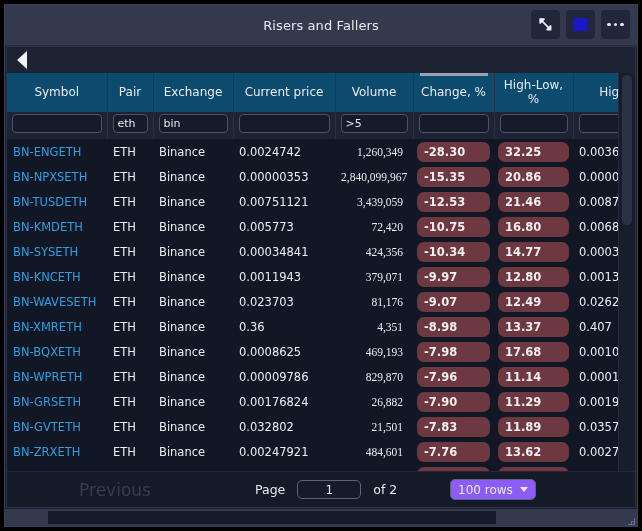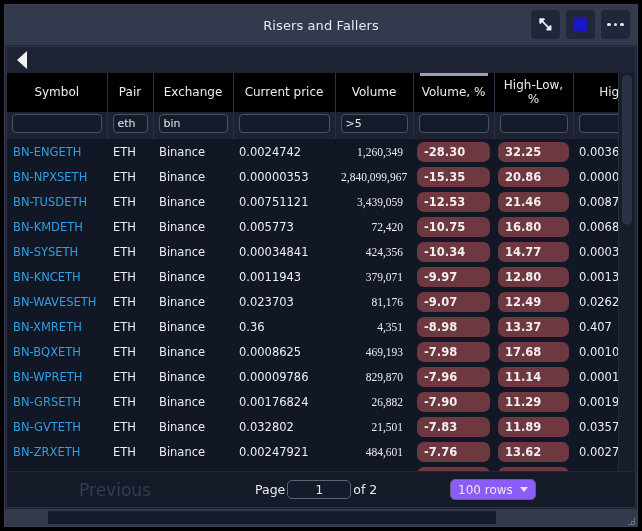--- a/index.html
+++ b/index.html
@@ -126,21 +126,21 @@
   table.grid col.c-symbol   { width: 100px; }
   table.grid col.c-pair     { width: 46px;  }
   table.grid col.c-exchange { width: 80px;  }
   table.grid col.c-price    { width: 102px; }
   table.grid col.c-volume   { width: 78px;  }
   table.grid col.c-change   { width: 81px;  }
   table.grid col.c-highlow  { width: 79px;  }
   table.grid col.c-high     { width: 80px;  }
 
   thead th {
-    background: #000000;
+    background: #0c4a6e;
     color: #e9ebf1;
     font-weight: normal;
     font-size: 12px;
     padding: 5px 6px 6px 6px;
     text-align: center;
     border-right: 1px solid #2a3145;
     position: relative;
   }
   thead th.sorted::before {
     content: "";
@@ -234,21 +234,21 @@
     color: #353c4e;
     font-size: 17px;
     cursor: default;
     user-select: none;
   }
   #page-group {
     position: absolute;
     left: 248px;
     display: flex;
     align-items: center;
-    gap: 2px;
+    gap: 12px;
     color: #e7e9ef;
     font-size: 12.5px;
   }
   #page-input {
     width: 64px;
     height: 19px;
     box-sizing: border-box;
     background: #151b29;
     border: 1px solid #5b melhor;
     border: 1px solid #5b6478;
@@ -359,21 +359,21 @@
             <col class="c-highlow">
             <col class="c-high">
         </colgroup>
         <thead>
           <tr>
             <th>Symbol</th>
             <th>Pair</th>
             <th>Exchange</th>
             <th>Current price</th>
             <th>Volume</th>
-            <th class="sorted">Volume, %</th>
+            <th class="sorted">Change, %</th>
             <th>High-Low, %</th>
             <th>High</th>
           </tr>
           <tr class="filters">
             <th><input class="filter-input" value="" style=""></th>
             <th><input class="filter-input" value="eth" style=""></th>
             <th><input class="filter-input" value="bin" style=""></th>
             <th><input class="filter-input" value="" style=""></th>
             <th><input class="filter-input" value="&gt;5" style=""></th>
             <th><input class="filter-input" value="" style=""></th>

